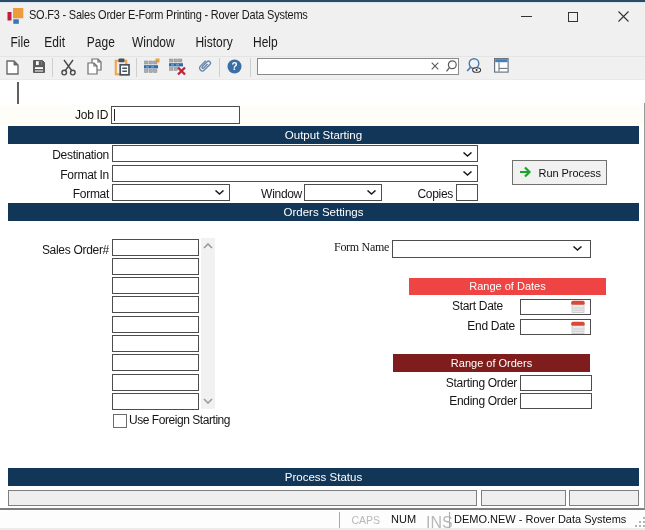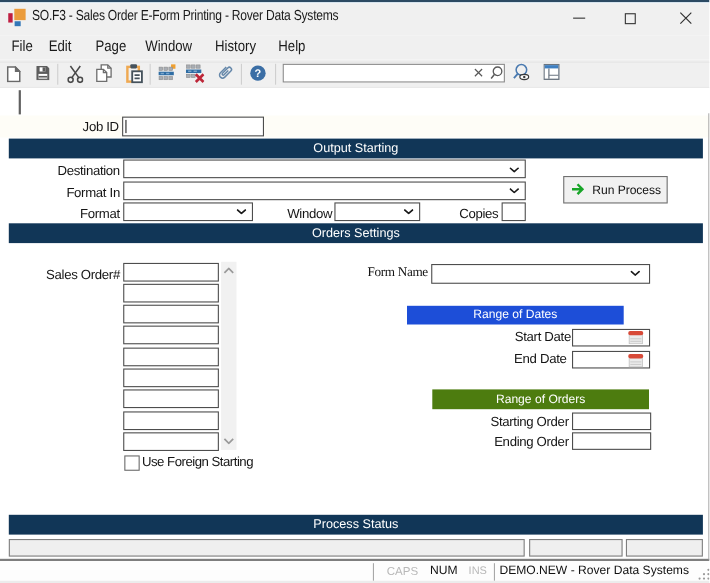--- a/index.html
+++ b/index.html
@@ -207,54 +207,54 @@
 
 <div class="abs" style="left:113px;top:414px;width:14px;height:14px;background:#fff;border:1px solid #6b6b6b;"></div>
 <div class="abs" style="left:129px;top:414px;font-size:12px;letter-spacing:-0.45px;line-height:13px;color:#151515;">Use Foreign Starting</div>
 
 <div class="lbl" style="left:280px;top:241px;width:109px;font-family:Liberation Serif, serif;">Form Name</div>
 <div class="inp" style="left:392px;top:240px;width:199px;height:18px;"></div>
 <svg class="chev" style="left:573px;top:246px;" viewBox="0 0 9 5">
     <path d="M0.5,0.5 L4.5,4 L8.5,0.5" fill="none" stroke="#1a1a1a" stroke-width="1.5"></path>
   </svg>
 
-<div class="abs" style="left:370px;top:278px;width:197px;height:17px;background:#1d4ed8;color:#fff;font-size:11px;text-align:center;line-height:17px;">Range of Dates</div>
-<div class="lbl" style="left:404px;top:300.4px;width:115px;">Start Date</div>
+<div class="abs" style="left:409px;top:278px;width:197px;height:17px;background:#ef4444;color:#fff;font-size:11px;text-align:center;line-height:17px;">Range of Dates</div>
+<div class="lbl" style="left:388px;top:300.4px;width:115px;">Start Date</div>
 <div class="inp" style="left:520px;top:299px;width:71px;height:16px;"></div>
 <svg class="abs" style="left:570px;top:300px;" width="16" height="13" viewBox="0 0 16 13">
   <rect x="2" y="3" width="12" height="9.5" fill="#ebebeb" stroke="#c4c4c4" stroke-width="0.8"></rect>
   <rect x="1.2" y="0.8" width="13.5" height="4" rx="1.6" fill="#d84a38"></rect>
   <path d="M3,8 L13,8 M3,10.3 L13,10.3" stroke="#c9c9c9" stroke-width="0.9"></path>
 </svg>
 <div class="lbl" style="left:400px;top:319.7px;width:115px;">End Date</div>
 <div class="inp" style="left:520px;top:319px;width:71px;height:16px;"></div>
 <svg class="abs" style="left:570px;top:320.5px;" width="16" height="13" viewBox="0 0 16 13">
   <rect x="2" y="3" width="12" height="9.5" fill="#ebebeb" stroke="#c4c4c4" stroke-width="0.8"></rect>
   <rect x="1.2" y="0.8" width="13.5" height="4" rx="1.6" fill="#d84a38"></rect>
   <path d="M3,8 L13,8 M3,10.3 L13,10.3" stroke="#c9c9c9" stroke-width="0.9"></path>
 </svg>
 
-<div class="abs" style="left:393px;top:354px;width:197px;height:18px;background:#4d7c0f;color:#fff;font-size:11px;text-align:center;line-height:18px;">Range of Orders</div>
+<div class="abs" style="left:393px;top:354px;width:197px;height:18px;background:#7f1d1d;color:#fff;font-size:11px;text-align:center;line-height:18px;">Range of Orders</div>
 <div class="lbl" style="left:400px;top:376.8px;width:117px;">Starting Order</div>
 <div class="inp" style="left:520px;top:375px;width:72px;height:16px;"></div>
 <div class="lbl" style="left:400px;top:395px;width:117px;">Ending Order</div>
 <div class="inp" style="left:520px;top:393px;width:72px;height:16px;"></div>
 
 <div class="navybar" style="top:468px;height:18px;line-height:18px;">Process Status</div>
 <div class="abs" style="left:8px;top:489.5px;width:469px;height:16.5px;background:#efefef;border:1px solid #7f7f7f;"></div>
 <div class="abs" style="left:481px;top:489.5px;width:85px;height:16.5px;background:#efefef;border:1px solid #7f7f7f;"></div>
 <div class="abs" style="left:569px;top:489.5px;width:70px;height:16.5px;background:#efefef;border:1px solid #7f7f7f;"></div>
 
 <div class="abs" style="left:0;top:508px;width:645px;height:2px;background:#7e7e7e;"></div>
 
 <div class="abs" style="left:0;top:510px;width:645px;height:20px;background:#fdfdfd;"></div>
 <div class="abs" style="left:339px;top:512px;width:1px;height:16px;background:#a8a8a8;"></div>
 <div class="abs" style="left:351.5px;top:513.5px;font-size:10.5px;color:#b8b8b8;">CAPS</div>
 <div class="abs" style="left:391px;top:513px;font-size:11px;color:#111;">NUM</div>
-<div class="abs" style="left:426px;top:513.5px;font-size:10px;color:#b8b8b8;">INS</div>
+<div class="abs" style="left:426px;top:513.5px;font-size:16px;color:#b8b8b8;">INS</div>
 <div class="abs" style="left:449px;top:512px;width:1px;height:16px;background:#a8a8a8;"></div>
 <div class="abs" style="left:454px;top:513px;font-size:11px;color:#111;">DEMO.NEW - Rover Data Systems</div>
 <svg class="abs" style="left:632.5px;top:515px;" width="13" height="13" viewBox="0 0 13 13">
   <g fill="#9a9a9a">
       <circle cx="11" cy="3" r="1"></circle>
       <circle cx="7" cy="7" r="1"></circle>
       <circle cx="11" cy="7" r="1"></circle>
       <circle cx="3" cy="11" r="1"></circle>
       <circle cx="7" cy="11" r="1"></circle>
       <circle cx="11" cy="11" r="1"></circle>

